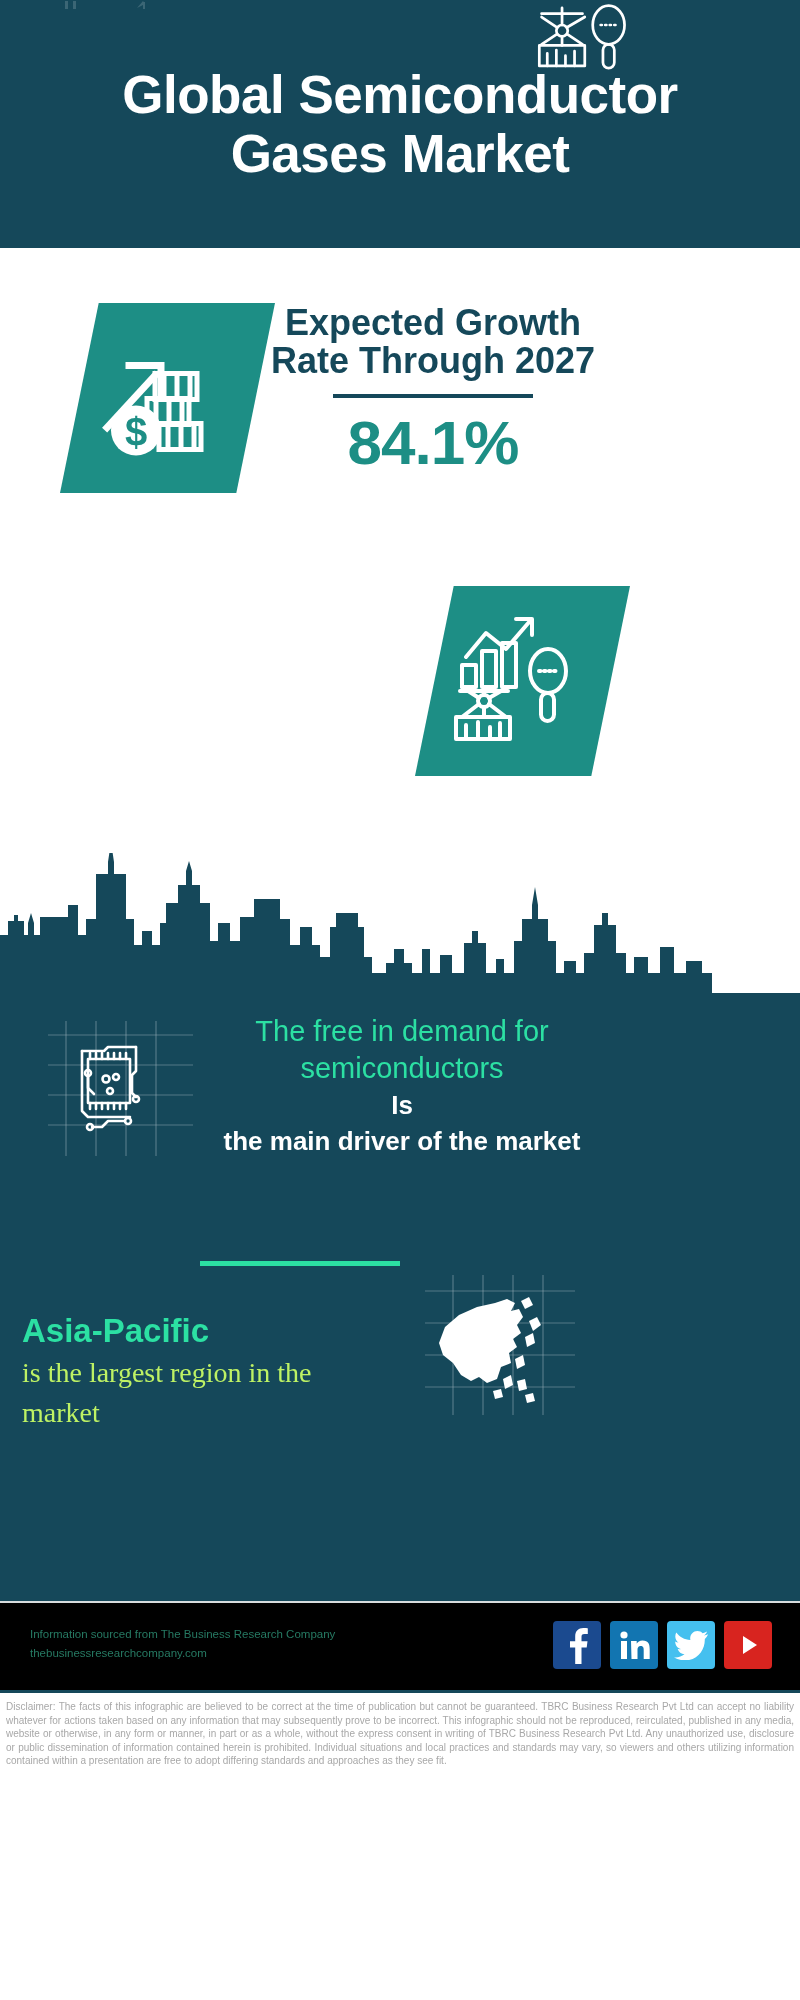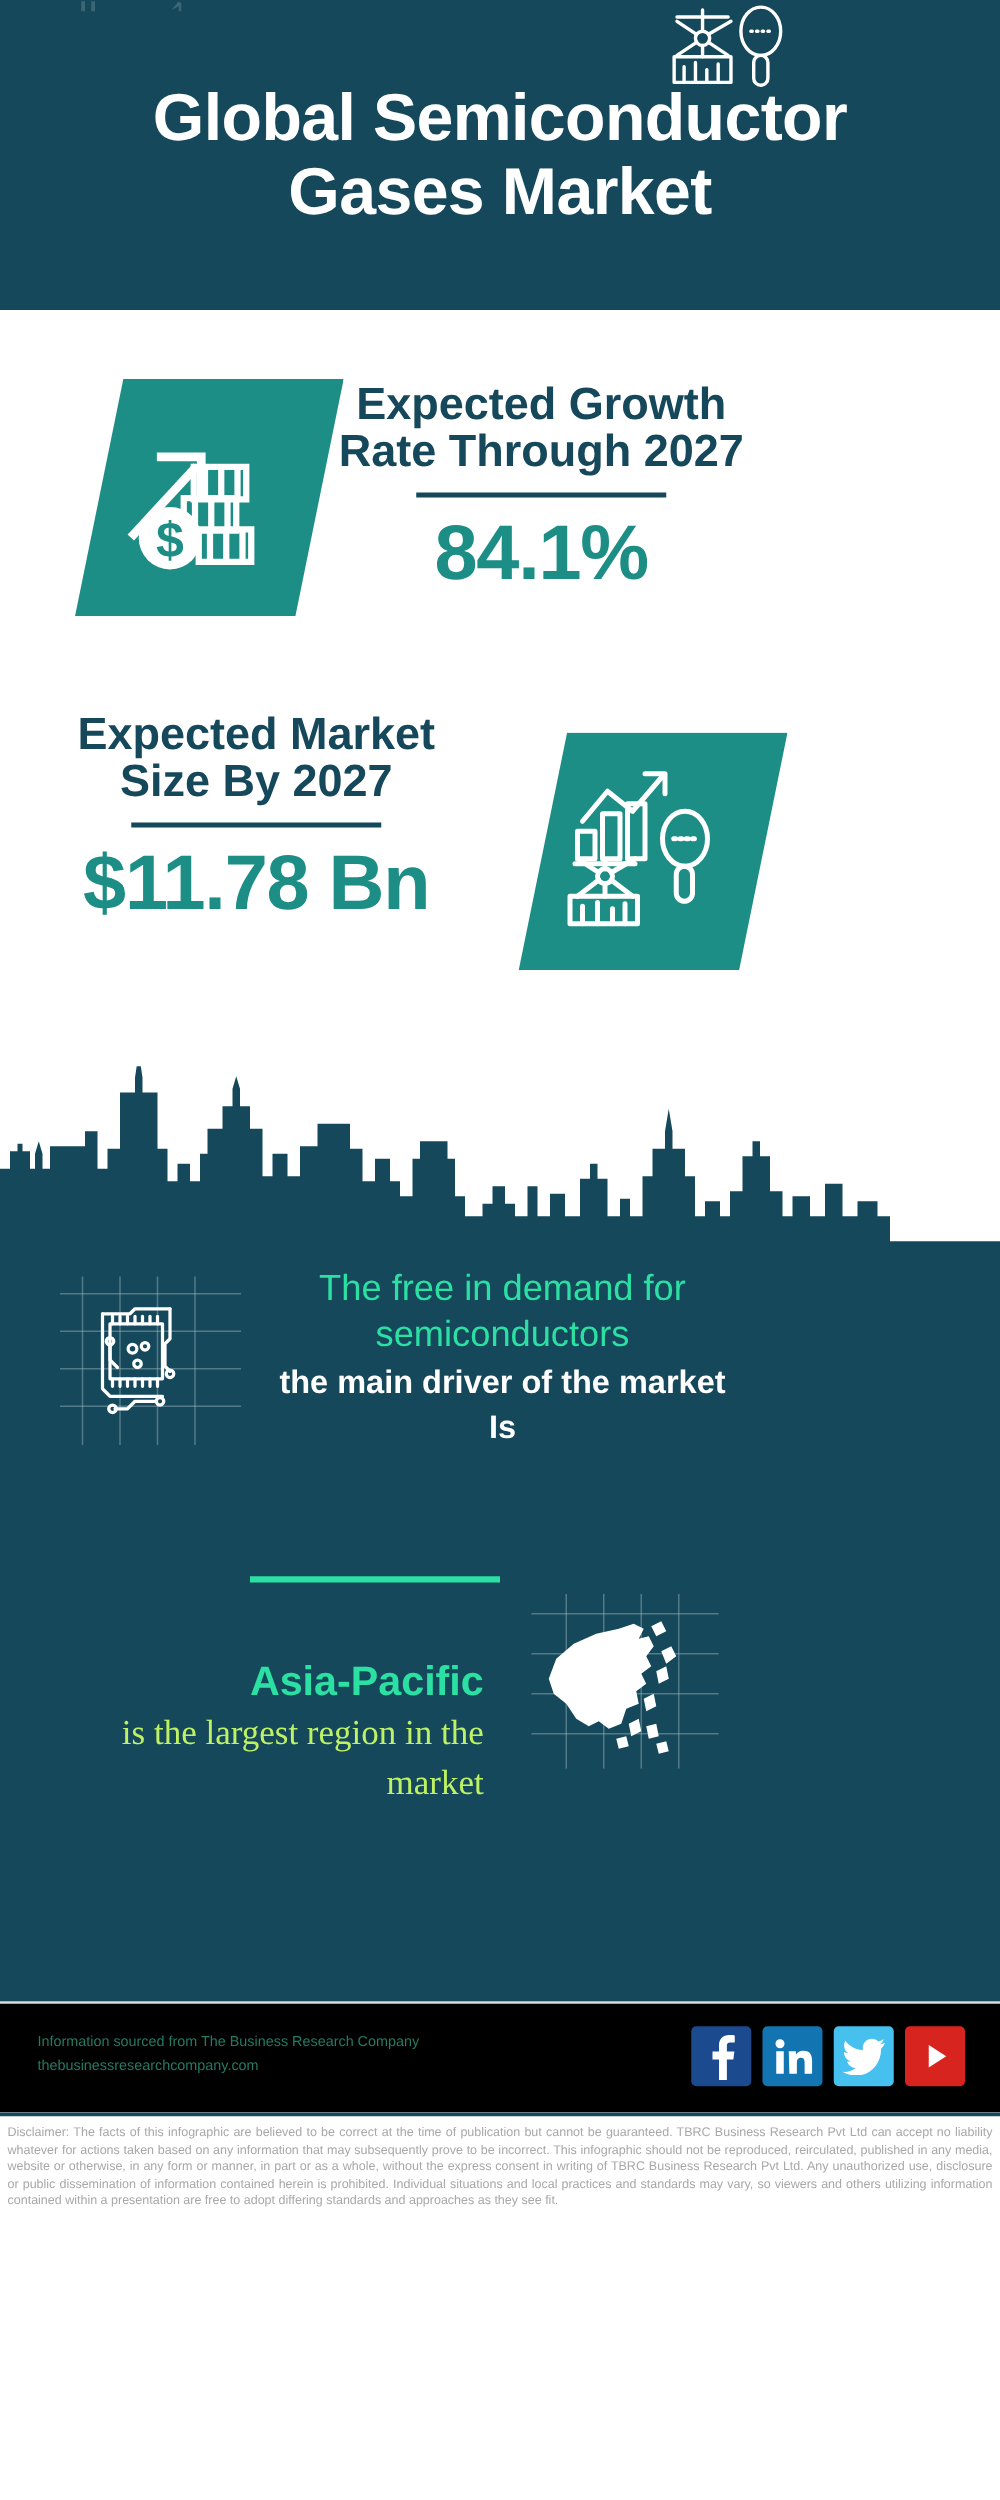--- a/index.html
+++ b/index.html
@@ -136,23 +136,23 @@
     line-height:36px;
   }
   .divider{
     position:absolute;
     left:200px; top:268px;
     width:200px; height:5px;
     background:#2ce0a3;
   }
   .region-block{
     position:absolute;
-    left:22px; top:330px;
+    left:22px; top:316px;
     width:365px;
-    text-align:right;
+    text-align:left;
   }
   .region-hi{
     color:#2ce0a3;
     font-size:33px;
     font-weight:bold;
     line-height:44px;
   }
   .region-lo{
     color:#bef264;
     font-size:28px;
@@ -252,25 +252,20 @@
       <text x="43" y="110" font-family="Liberation Sans, sans-serif" font-size="40" font-weight="bold" fill="#1d8e85" text-anchor="middle">$</text>
     </svg>
   </div>
 
   <div class="stat stat-growth">
     <div class="stat-label">Expected Growth Rate Through 2027</div>
     <div class="stat-rule"></div>
     <div class="stat-value">84.1%</div>
   </div>
 
-  <div class="stat stat-size">
-    <div class="stat-label">Expected Market Size By 2027</div>
-    <div class="stat-rule"></div>
-    <div class="stat-value">$11.78 Bn</div>
-  </div>
 
   <div class="para para-right">
     <svg width="150" height="140" viewBox="0 0 150 140">
       <g fill="none" stroke="#ffffff" stroke-width="4" stroke-linecap="round" stroke-linejoin="round">
         <path d="M18 46 L38 22 L58 38 L82 10"></path>
         <path d="M68 8 L84 8 L84 24"></path>
         <rect x="14" y="54" width="14" height="22"></rect>
         <rect x="34" y="40" width="14" height="36"></rect>
         <rect x="54" y="32" width="14" height="44"></rect>
         <path d="M8 128 L8 106 L62 106 L62 128 Z"></path>
@@ -319,22 +314,22 @@
         <circle cx="88" cy="78" r="3"></circle>
         <path d="M44 106 L54 106 L60 100 L76 100"></path>
         <circle cx="42" cy="106" r="3"></circle>
         <circle cx="80" cy="100" r="3"></circle>
       </g>
     </svg>
   </div>
 
   <div class="driver-block">
     <div class="driver-hi">The free in demand for semiconductors</div>
+    <div class="driver-lo">Is</div>
     <div class="driver-lo">the main driver of the market</div>
-    <div class="driver-lo">Is</div>
   </div>
 
   <div class="divider"></div>
 
   <div class="region-block">
     <div class="region-hi">Asia-Pacific</div>
     <div class="region-lo">is the largest region in the market</div>
   </div>
 
   <div class="grid-box grid-map">

